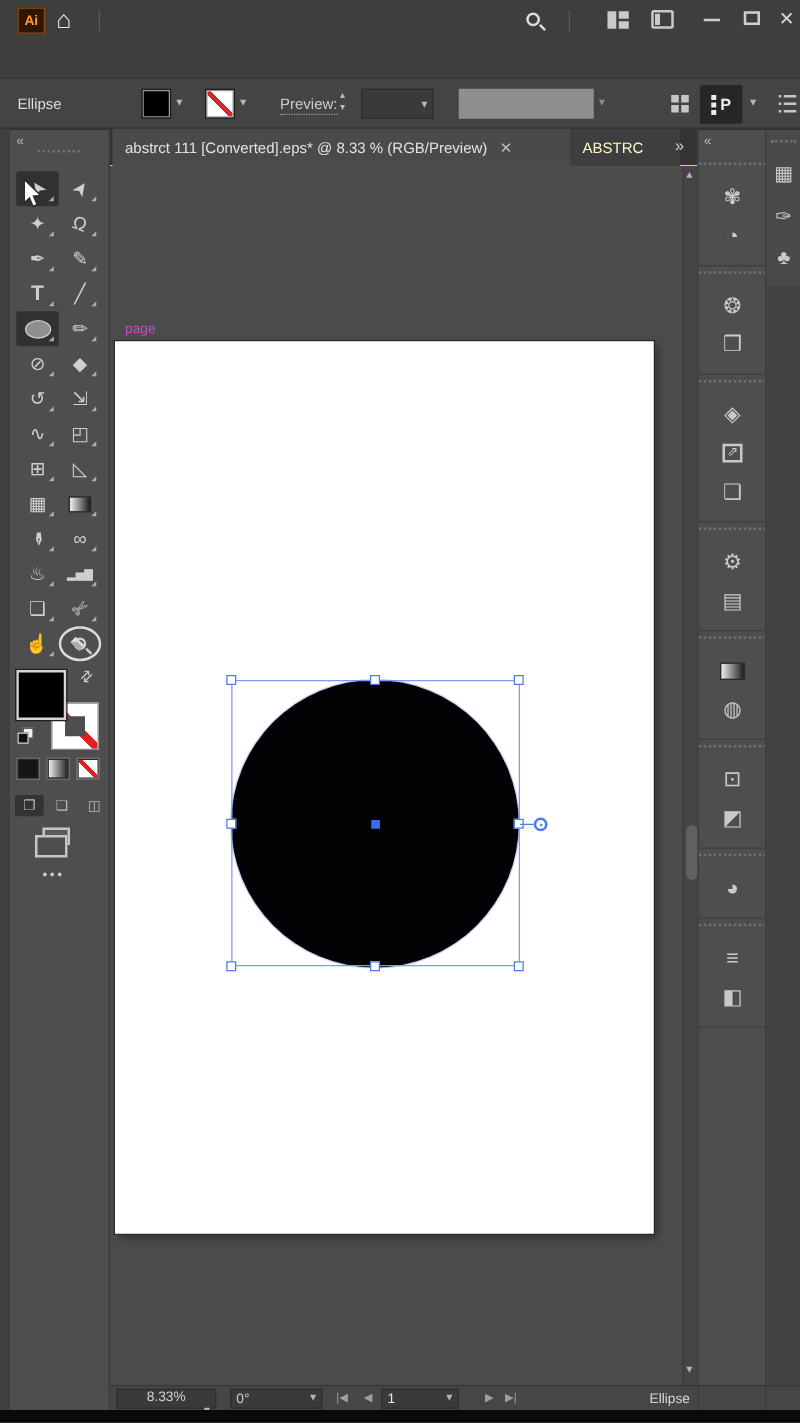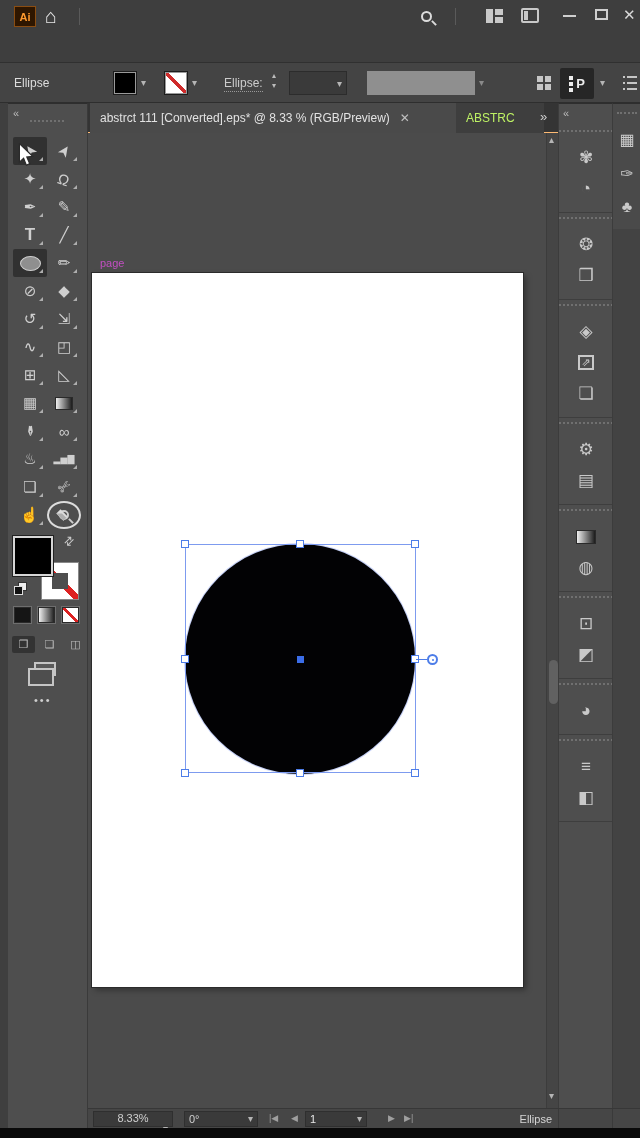--- a/index.html
+++ b/index.html
@@ -54,21 +54,21 @@
   .list-icon{position:absolute;left:623px;top:13px;width:15px;height:14px;display:flex;flex-direction:column;justify-content:space-between;}
   .list-icon i{display:flex;align-items:center;gap:2px;height:2px;}
   .list-icon i::before{content:"";width:2px;height:2px;background:#c6c6c6;}
   .list-icon i::after{content:"";width:10px;height:2px;background:#c6c6c6;}
 
   
   .tabbar{position:absolute;left:88px;top:103px;width:470px;height:30px;background:#343434;border-bottom:1px solid #fdba74;}
   .tab-active{position:absolute;left:2px;top:0;width:366px;height:30px;background:#4a4a4a;display:flex;align-items:center;}
   .tab-title{color:#e2e2e2;font-size:12px;margin-left:10px;white-space:nowrap;}
   .tab-close{color:#c0c0c0;font-size:12px;margin-left:10px;}
-  .tab-partial{position:absolute;left:368px;top:0;width:88px;height:30px;background:#3e3e3e;display:flex;align-items:center;color:#bef264;font-size:12px;padding-left:10px;text-align:right;}
+  .tab-partial{position:absolute;left:368px;top:0;width:88px;height:30px;background:#3e3e3e;display:flex;align-items:center;color:#fef9c3;font-size:12px;padding-left:10px;text-align:right;}
   .tab-overflow{position:absolute;left:452px;top:6px;color:#cfcfcf;font-size:13px;}
 
   
   .left-strip{position:absolute;left:0;top:103px;width:8px;height:1025px;background:#3f3f3f;}
   .toolbar{position:absolute;left:8px;top:103px;width:80px;height:1025px;background:#4e4e4e;border-right:1px solid #3a3a3a;border-top:1px solid #2e2e2e;}
   .tb-collapse{position:absolute;left:5px;top:3px;color:#bbb;font-size:11px;}
   .dots{width:34px;border-top:2px dotted #707070;}
   .tb-dots{position:absolute;left:22px;top:16px;}
   .tools{position:absolute;left:5px;top:33px;width:70px;display:flex;flex-wrap:wrap;}
   .tool{position:relative;width:34px;height:28px;display:flex;align-items:center;justify-content:center;color:#cfcfcf;font-size:15px;}
@@ -185,21 +185,21 @@
       <span class="menu-item"></span>
       <span class="menu-item"></span>
     </div>
 
   <div class="controlbar">
     <span class="cb-tool-label">Ellipse</span>
     <div class="fill-swatch"></div>
     <span class="chev cb-chev1">▾</span>
     <div class="stroke-swatch red-slash"></div>
     <span class="chev cb-chev2">▾</span>
-    <span class="cb-stroke-label">Ellipse:</span>
+    <span class="cb-stroke-label">Preview:</span>
     <div class="stepper">
       <span>▴</span>
         <span>▾</span>
     </div>
     <div class="sw-dropdown">
         <span class="chev">▾</span>
       </div>
     <div class="profile-dropdown"></div>
     <span class="chev profile-chev">▾</span>
     <div class="grid4-icon">

